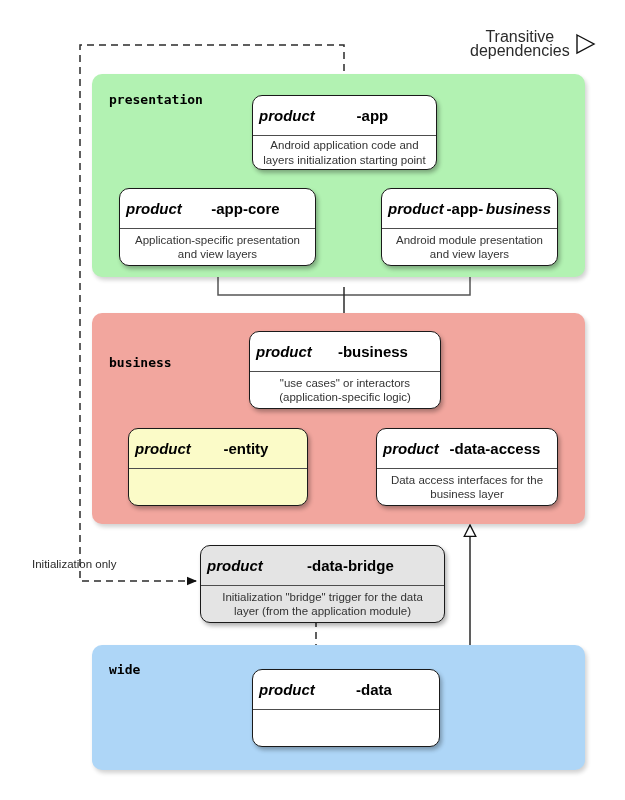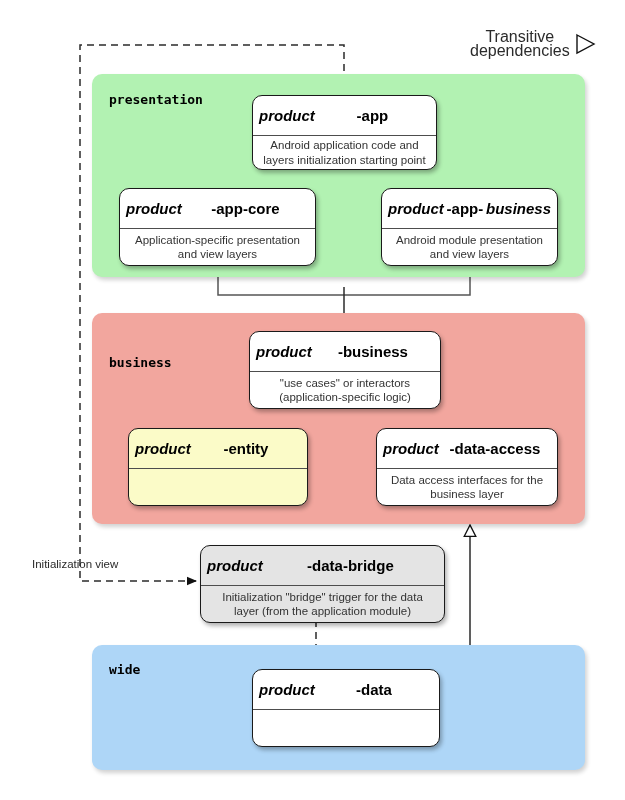--- a/index.html
+++ b/index.html
@@ -129,21 +129,21 @@
   <div class="layer-label" style="left:109px;top:662px;">wide</div>
 
   <div class="legend" style="left:470px;top:30px;">
     <div class="legend-text">Transitive
 dependencies</div>
     <svg width="22" height="24">
       <path d="M3,3 L20,12 L3,21 z" fill="#ffffff" stroke="#111" stroke-width="1.4"></path>
     </svg>
   </div>
 
-  <div class="edge-caption" style="left:32px;top:558px;">Initialization view</div>
+  <div class="edge-caption" style="left:32px;top:558px;">Initialization only</div>
 
   <div class="module" style="left:252px;top:95px;width:185px;height:75px;background:#ffffff;">
     <div class="mtitle">
       <span class="var">product</span>
         <span>-app</span>
         <span class="var"></span>
     </div>
     <div class="mdesc">Android application code and
 layers initialization starting point</div>
   </div>

